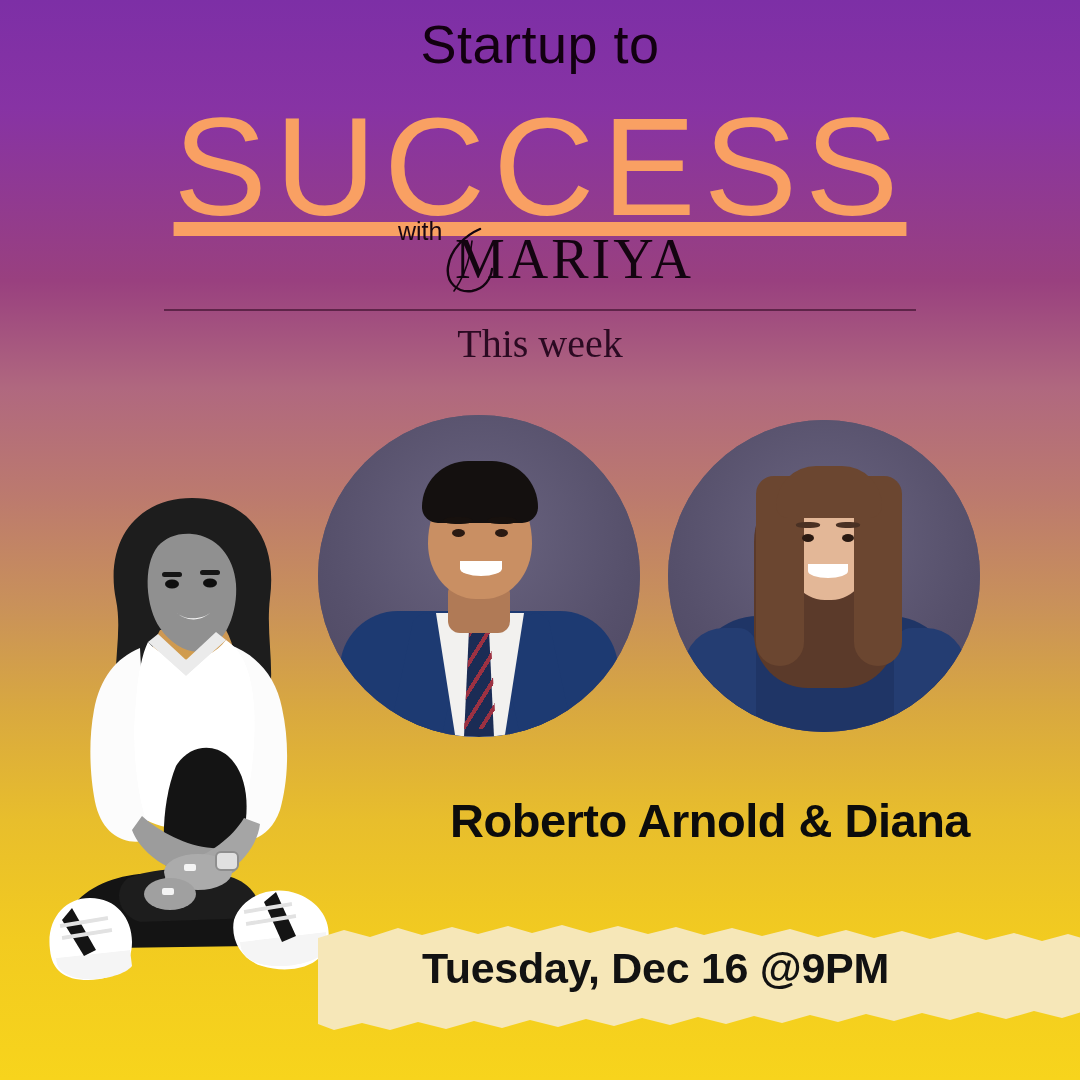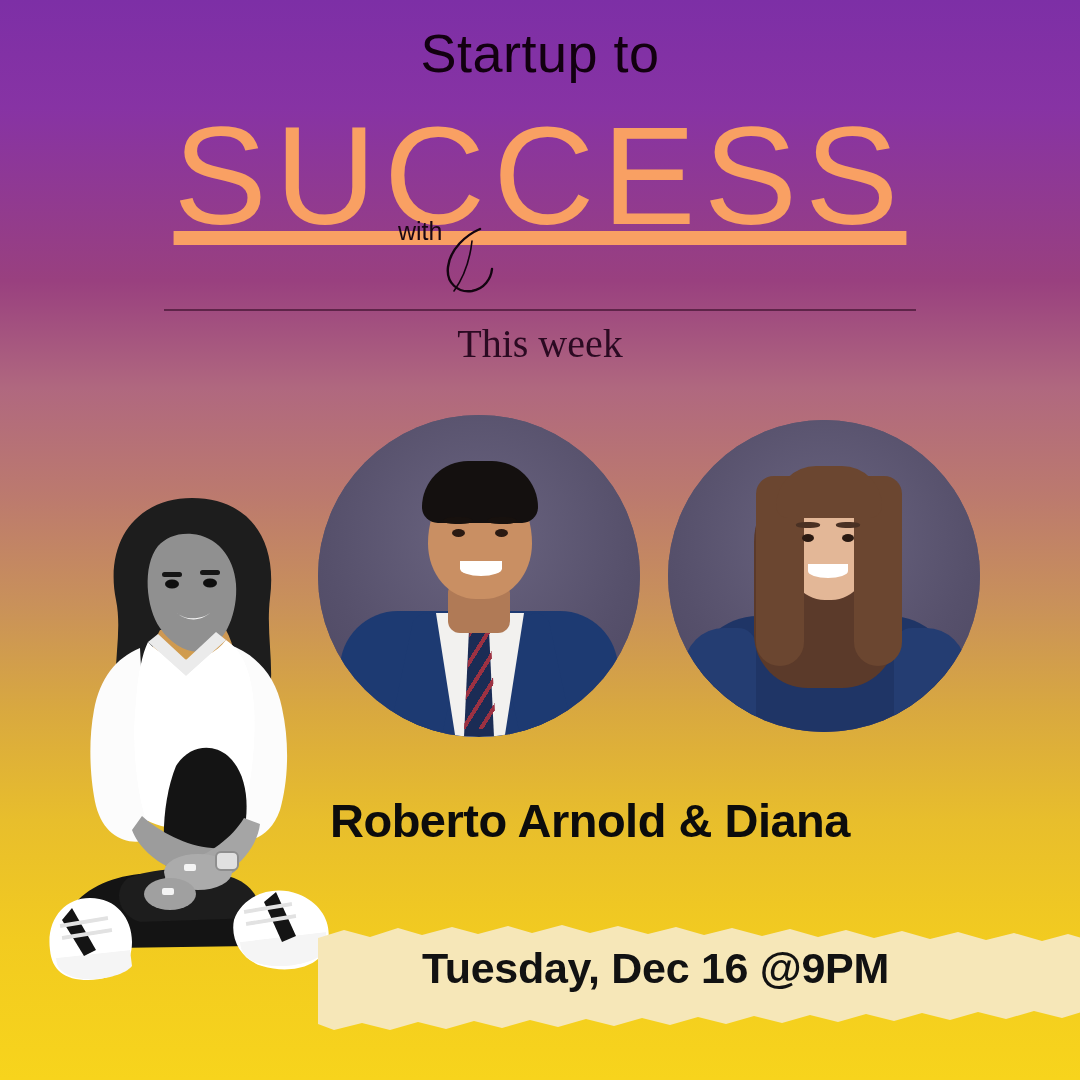--- a/index.html
+++ b/index.html
@@ -26,21 +26,21 @@
       #F7D41C 100%);
   }
 
   
   .header {
     position: absolute;
     top: 0; left: 0; right: 0;
     text-align: center;
   }
   .kicker {
-    margin-top: 26px;
+    margin-top: 17px;
     font-size: 54px;
     font-weight: 300;
     color: #120010;
     letter-spacing: 0.5px;
     line-height: 1;
   }
   .bigword {
     margin-top: 22px;
     font-size: 140px;
     font-weight: 400;
@@ -140,21 +140,21 @@
     height: 600px;
     filter: grayscale(1) contrast(1.07);
   }
 
   
   .names {
     position: absolute;
     top: 793px;
     left: 330px;
     width: 640px;
-    text-align: left;
+    text-align: right;
     font-size: 47px;
     font-weight: 700;
     color: #0c0c0c;
     line-height: 1.18;
     letter-spacing: -0.5px;
   }
 
   
   .banner {
     position: absolute;
@@ -185,20 +185,21 @@
     <div class="kicker">Startup to</div>
     <div class="bigword">SUCCESS</div>
   </div>
 
   <div class="logo-block">
     <div class="logo-with">with</div>
     <svg class="logo-swash" viewBox="0 0 70 72">
       <path d="M44 4 C30 10 14 24 12 42 C10 58 22 68 36 66 C48 64 55 54 56 44" fill="none" stroke="#130410" stroke-width="2.4" stroke-linecap="round"></path>
       <path d="M18 66 C28 52 34 34 36 16" fill="none" stroke="#130410" stroke-width="1.6" stroke-linecap="round"></path>
     </svg>
+    <div class="logo-name">MARIYA</div>
   </div>
 
   <div class="divider"></div>
   <div class="thisweek">This week</div>
 
   <div class="shot shot-a">
     <div class="shot-inner">
       <div class="p-backdrop"></div>
 
       <div class="p-suit" style="left:22px; top:196px; width:278px; height:130px; border-radius:58px 58px 0 0;"></div>

